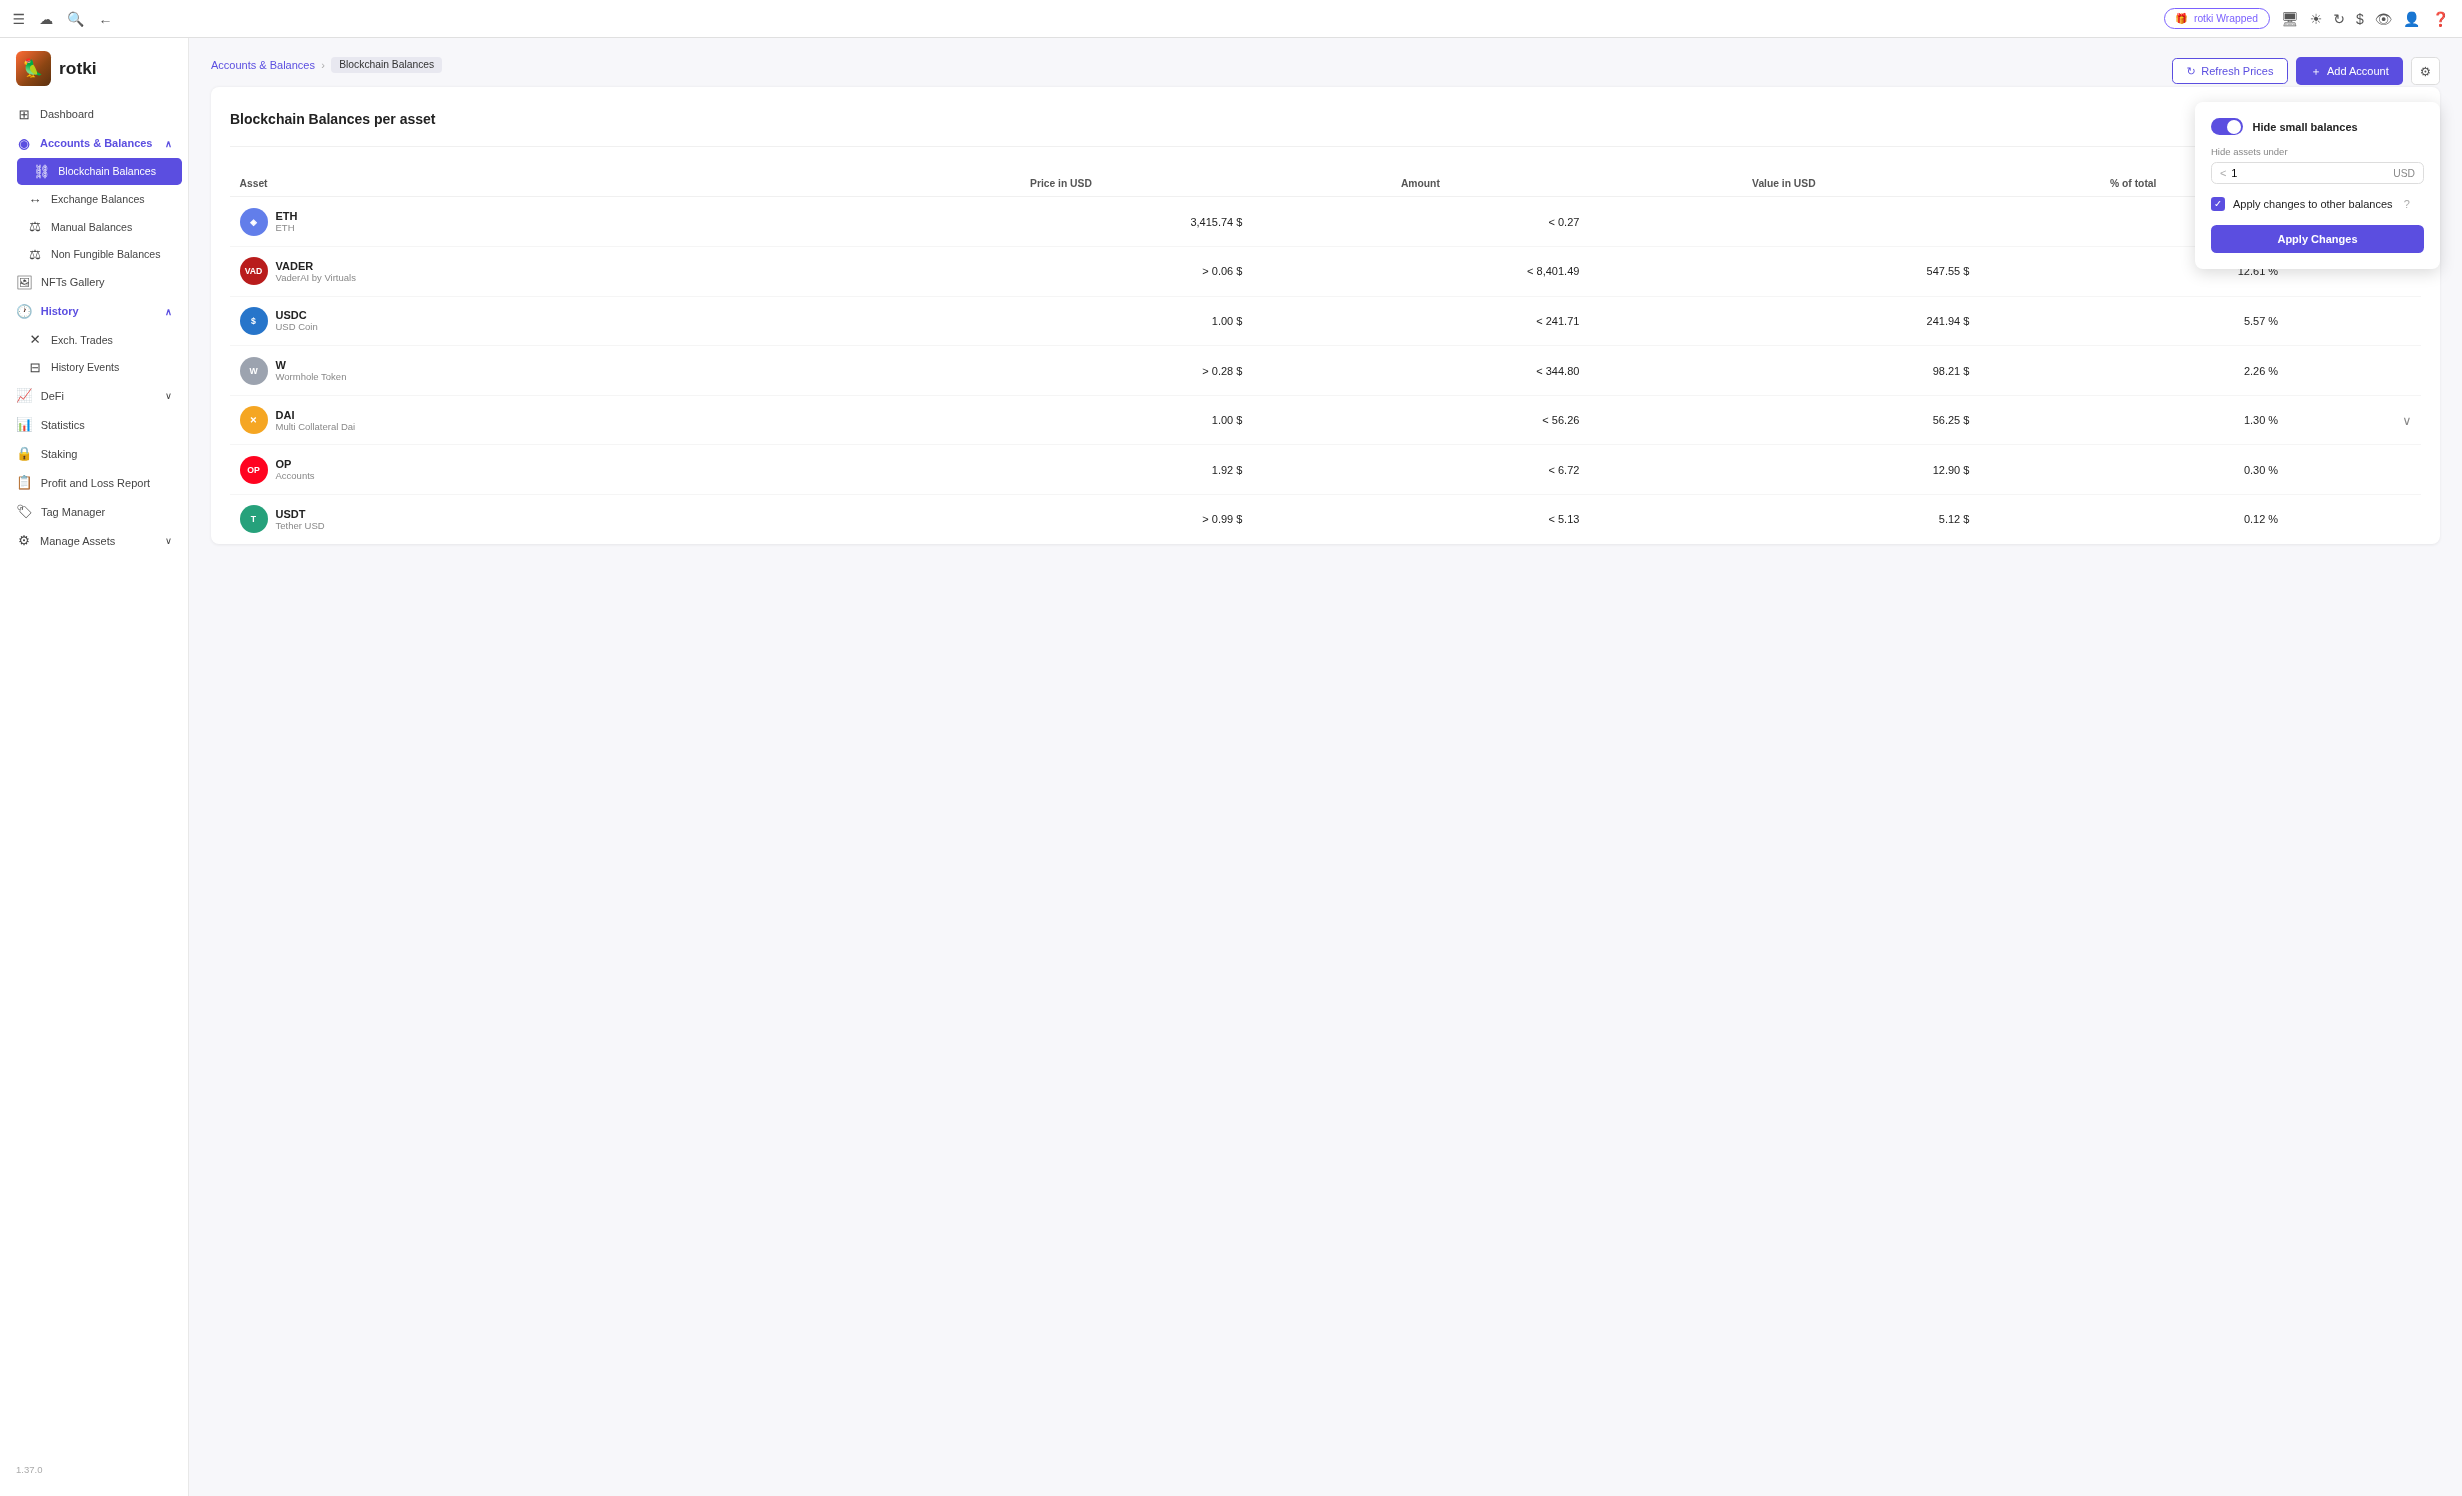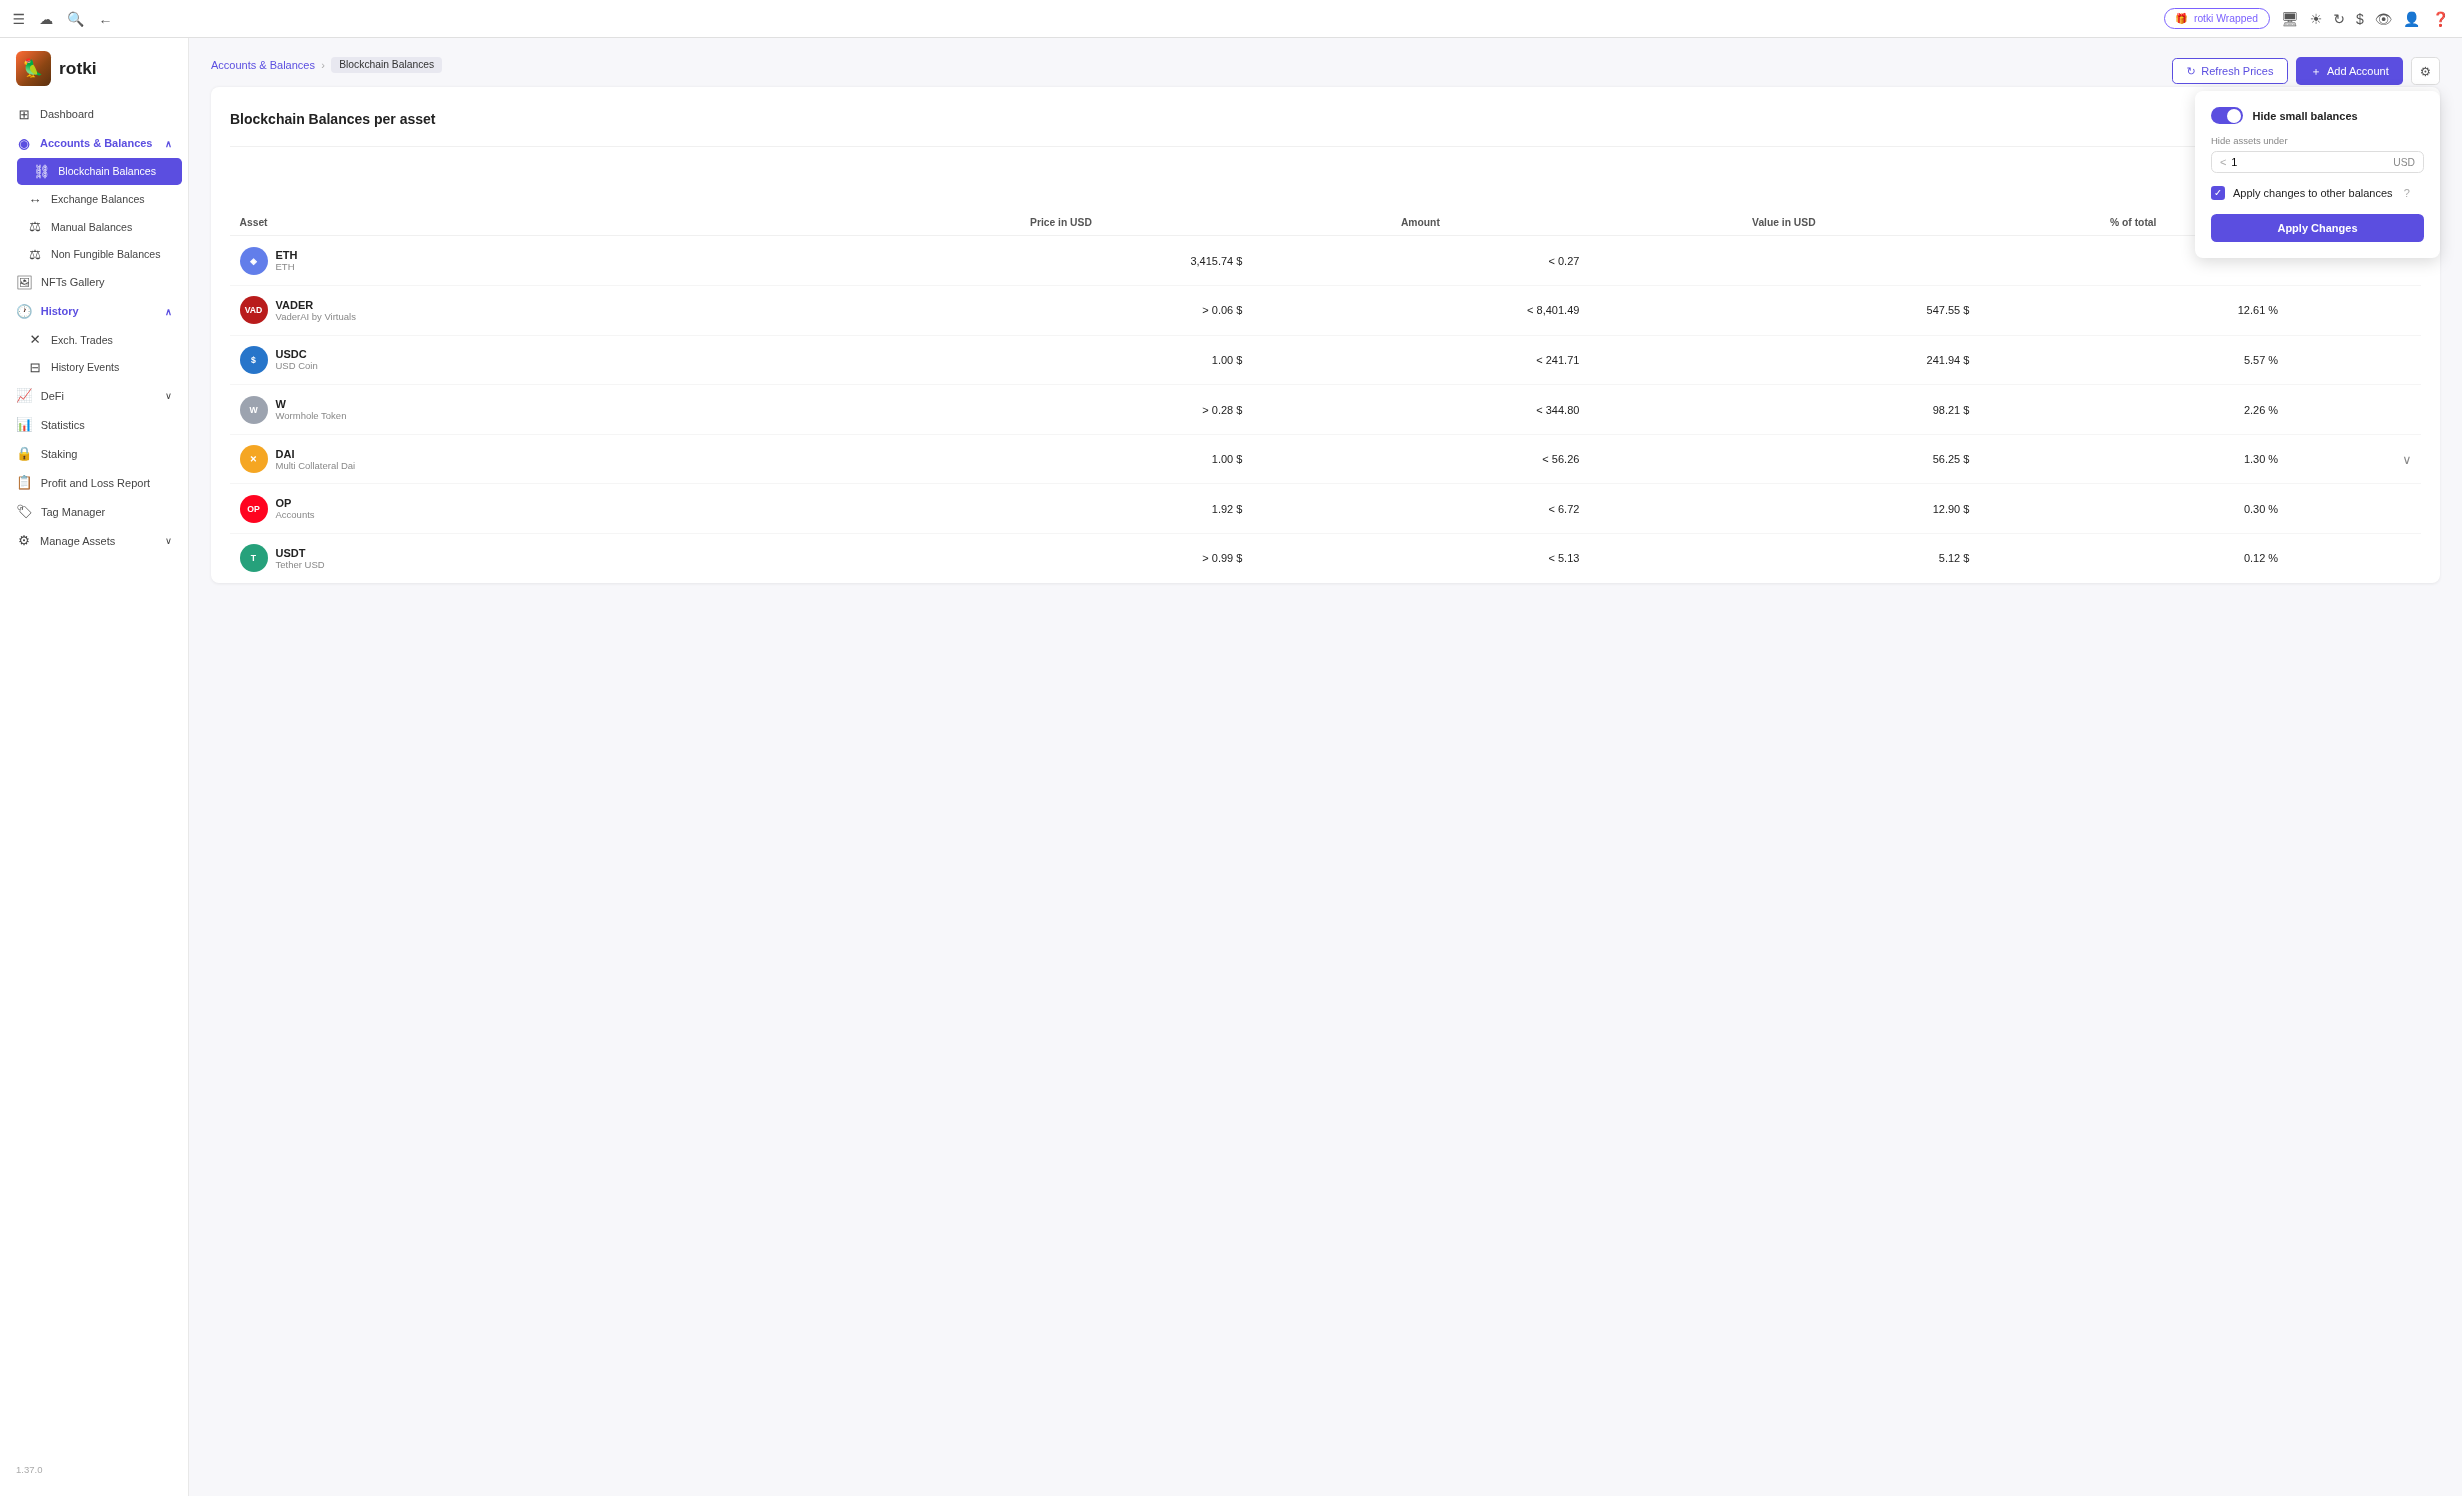--- a/index.html
+++ b/index.html
@@ -138,21 +138,21 @@
       display: flex; align-items: center; justify-content: flex-end;
       padding: 8px 0 4.7px 0; gap: 6.3px; font-size: 10.3px; color: #555;
       border-top: 0.8px solid #f0f0f0;
     }
     .rows-select {
       display: flex; align-items: center; gap: 3.2px;
       font-size: 10.3px; cursor: pointer; color: #333;
     }
 
     
-    .asset-table { width: 100%; border-collapse: collapse; margin-top: 39px; }
+    .asset-table { width: 100%; border-collapse: collapse; }
     .asset-table th {
       text-align: left; padding: 7px 9.5px;
       color: #555; font-size: 10.3px; font-weight: 600;
       border-bottom: 1.2px solid #f0f0f0;
     }
     .asset-table th.right { text-align: center; }
     .asset-table td {
       padding: 10.3px 9.5px; border-bottom: 0.8px solid #f5f5f5;
       vertical-align: middle;
     }
@@ -165,21 +165,21 @@
       flex-shrink: 0; position: relative;
     }
     .asset-name { font-weight: 600; font-size: 11px; }
     .asset-full { color: #888; font-size: 9.5px; }
     .td-right { text-align: right; font-size: 11px; }
     .expand-btn { cursor: pointer; color: #888; font-size: 12.6px; }
 
     
     .settings-popover {
       position: absolute;
-      top: 53px; right: 22px;
+      top: 64px; right: 22px;
       width: 245px;
       background: #fff;
       border-radius: 8px;
       box-shadow: 0 3.2px 16px rgba(0,0,0,0.15);
       padding: 16px 16px 16px 16px;
       z-index: 200;
     }
     .toggle-row {
       display: flex; align-items: center; gap: 9.5px;
       margin-bottom: 11px;

